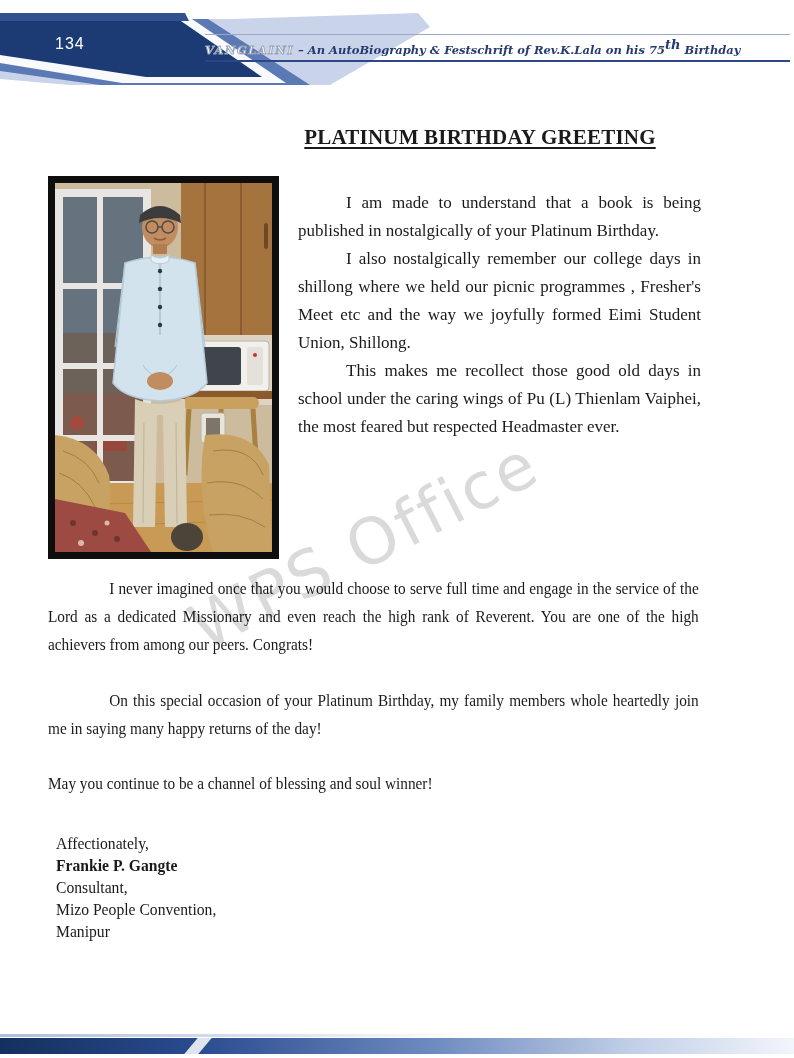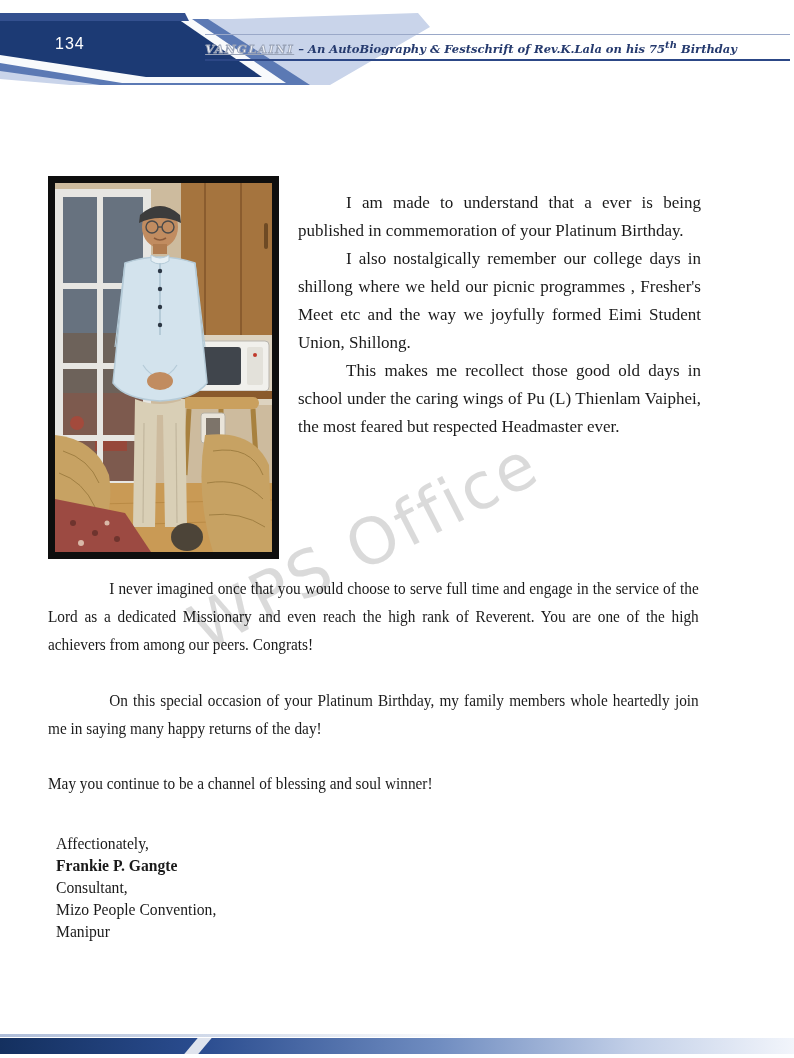--- a/index.html
+++ b/index.html
@@ -8,22 +8,22 @@
 
   
   .corner-banner{position:absolute;left:0;top:0;width:430px;height:72px;}
   .page-number{position:absolute;left:55px;top:22px;color:#ffffff;
         font-family:"Liberation Sans", sans-serif;font-size:16px;letter-spacing:1px;z-index:3;}
   .header-band{position:absolute;left:205px;right:4px;top:21px;z-index:2;
         border-top:1.5px solid #9aa8c8;border-bottom:2.5px solid #2c4786;}
   .header-band .line{text-align:right;padding:2px 53px 2px 0;font-size:11.5px;line-height:15px;
         font-style:italic;font-weight:bold;color:#253a6e;font-family:"DejaVu Serif", serif;white-space:nowrap;}
   .brand-outline{font-style:italic;font-weight:bold;letter-spacing:1.5px;color:#eef0f5;
-        -webkit-text-stroke:0.9px #9aa4b8;text-stroke:0.9px #9aa4b8;text-decoration:underline;}
-  .sup{font-size:10px;vertical-align:super;}
+        -webkit-text-stroke:0.9px #9aa4b8;text-stroke:0.9px #9aa4b8;}
+  .sup{font-size:13px;vertical-align:super;}
 
   
   .doc-title{position:absolute;left:260px;top:112px;width:440px;text-align:center;
         font-size:21px;font-weight:bold;letter-spacing:0.2px;}
   .doc-title span{text-decoration:underline;text-decoration-thickness:2px;text-underline-offset:3px;}
 
   
   .photo{position:absolute;left:48px;top:163px;width:217px;height:369px;
         border:7px solid #0e0e0e;background:#fff;z-index:2;}
   .photo svg{display:block;}
@@ -75,20 +75,23 @@
   <div class="page-number">134</div>
 
   <div class="header-band">
     <div class="line">
       <span class="brand-outline">VANGLAINI</span><span> – An AutoBiography &amp; Festschrift of Rev.K.Lala on his 75</span><span class="sup">th</span><span> Birthday</span>
     </div>
   </div>
 
   <div class="watermark">WPS Office</div>
 
+  <div class="doc-title">
+    <span>PLATINUM BIRTHDAY GREETING</span>
+  </div>
 
   <div class="photo">
     <svg viewBox="0 0 217 369" width="217" height="369" aria-hidden="true">
       <rect width="217" height="369" fill="#cdbb9e"></rect>
       <g>
         <rect x="0" y="6" width="96" height="300" fill="#e7e6e2"></rect>
         <rect x="8" y="14" width="80" height="136" fill="#67727f"></rect>
         <rect x="8" y="150" width="80" height="60" fill="#6d625a"></rect>
         <rect x="8" y="210" width="80" height="88" fill="#7d5a4e"></rect>
         <circle cx="22" cy="240" r="7" fill="#a34a3c"></circle>
@@ -163,21 +166,21 @@
         <circle cx="18" cy="340" r="3" fill="#6e342e"></circle>
         <circle cx="40" cy="350" r="3" fill="#6e342e"></circle>
         <circle cx="62" cy="356" r="3" fill="#6e342e"></circle>
         <circle cx="26" cy="360" r="3" fill="#d9b9a8"></circle>
         <circle cx="52" cy="340" r="2.5" fill="#d9b9a8"></circle>
       </g>
     </svg>
   </div>
 
   <div class="text-col">
-    <p>I am made to understand that a ever is being published in commemoration of your Platinum Birthday.</p>
+    <p>I am made to understand that a book is being published in nostalgically of your Platinum Birthday.</p>
     <p>I also nostalgically remember our college days in shillong where we held our picnic programmes , Fresher's Meet etc and the way we joyfully formed Eimi Student Union, Shillong.</p>
     <p>This makes me recollect those good old days in school under the caring wings of Pu (L) Thienlam Vaiphei, the most feared but respected Headmaster ever.</p>
   </div>
 
   <div class="fullpar p5">
     <p>I never imagined once that you would choose to serve full time and engage in the service of the Lord as a dedicated Missionary and even reach the high rank of Reverent. You are one of the high achievers from among our peers. Congrats!</p>
   </div>
   <div class="fullpar p6">
     <p>On this special occasion of your Platinum Birthday, my family members whole heartedly join me in saying many happy returns of the day!</p>
   </div>

